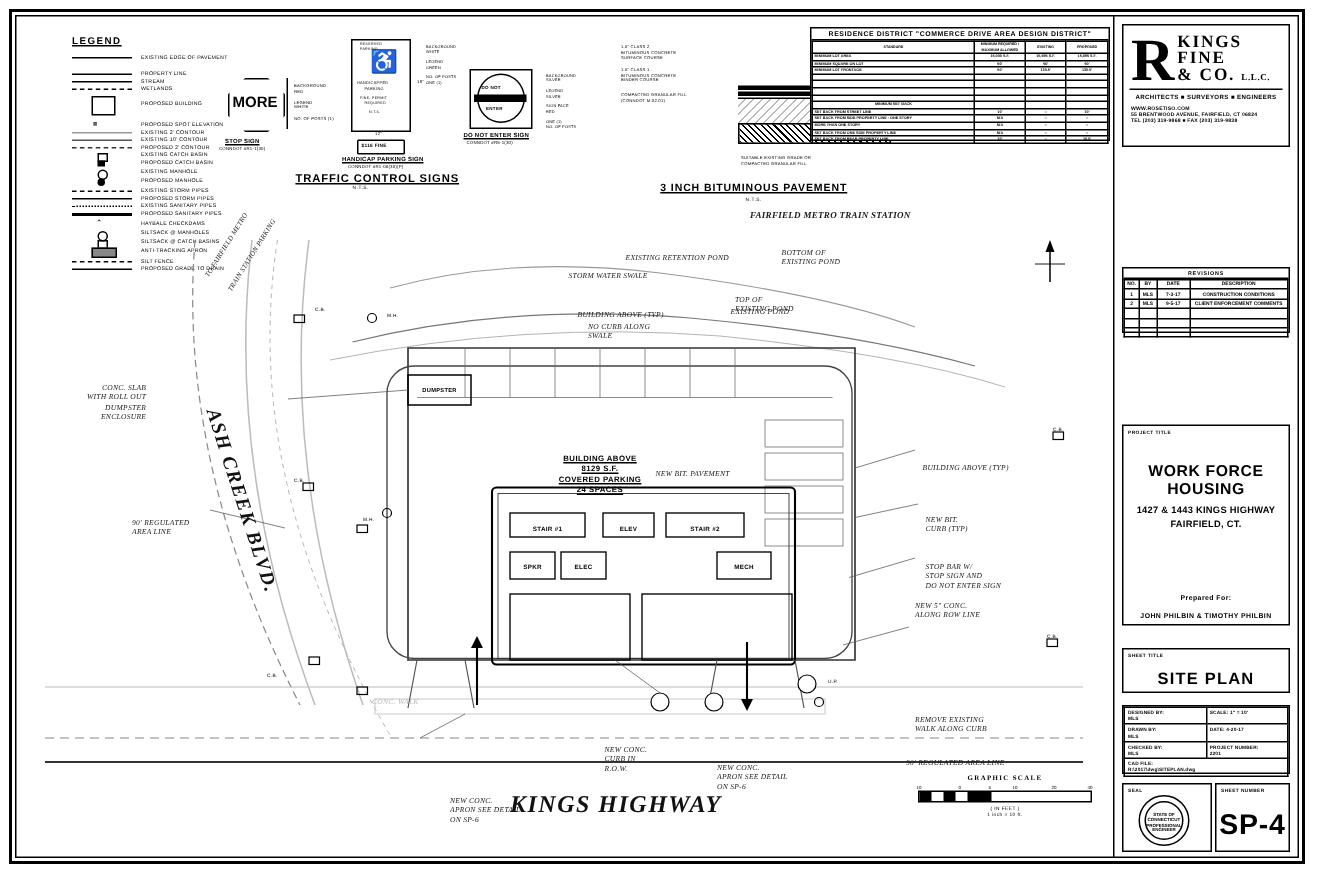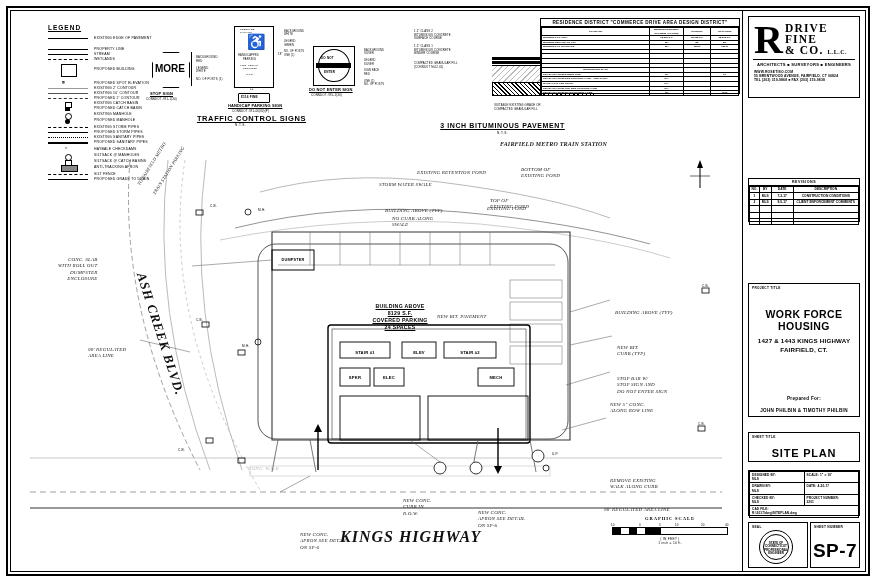--- a/index.html
+++ b/index.html
@@ -690,21 +690,21 @@
       <div class="gs-tick" style="left:112px;">40</div>
     </div>
     <div class="gs-sub">( IN FEET )</div>
     <div class="gs-sub" style="margin-top:0;">1 inch = 10  ft.</div>
   </div>
 
   <div class="tb-box" id="logo-box">
     <div class="logo-row">
       <div class="logo-R">R</div>
       <div class="logo-words">
-        <span>DRIVE</span><br>
+        <span>KINGS</span><br>
         <span>FINE</span><br>
         <span>&amp; CO.</span>
         <span class="sm">L.L.C.</span>
       </div>
     </div>
     <div class="logo-disc">ARCHITECTS ■ SURVEYORS ■ ENGINEERS</div>
     <div class="logo-addr">
       <span>WWW.ROSETISO.COM</span><br>
       <span>55 BRENTWOOD AVENUE, FAIRFIELD, CT 06824</span><br>
       <span>TEL (203) 319-9868 ■ FAX (203) 319-9838</span>
@@ -823,16 +823,16 @@
       <div class="seal-circle2"></div>
       <div class="seal-txt">
         <span>STATE OF CONNECTICUT</span><br>
         <span>PROFESSIONAL ENGINEER</span>
       </div>
     </div>
   </div>
 
   <div class="tb-box" id="sheetnum-box">
     <div class="micro-label">SHEET NUMBER</div>
-    <div class="sheetnum">SP-7</div>
+    <div class="sheetnum">SP-4</div>
   </div>
 
 </div>
 
 </body></html>

